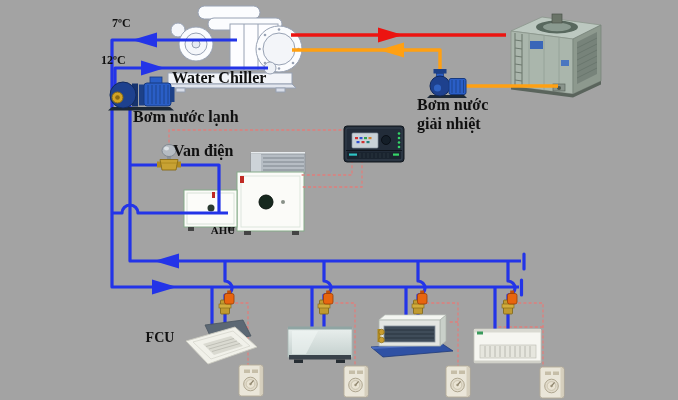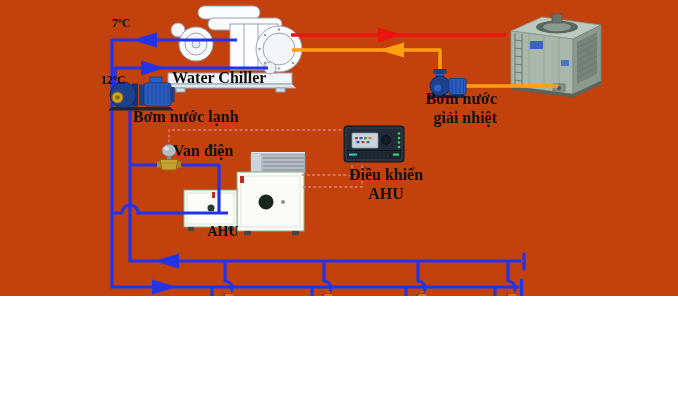--- a/index.html
+++ b/index.html
@@ -1,16 +1,16 @@
 <!DOCTYPE html>
 <html style="--chilled-pipe: #2334e8; --hot-pipe: #ec1411; --condenser-pipe: #ffa012; --control-wire: #e07f7c; --label-text: #101010;"><head>
 <meta charset="utf-8">
 <style>
   html,body{margin:0;padding:0;background:#fff;}
-  #stage{position:relative;width:678px;height:296px;background:#c2410c;overflow:hidden;
+  #stage{position:relative;width:678px;height:400px;background:#a3a3a3;overflow:hidden;
          font-family:"Liberation Serif", serif;}
   #piping{position:absolute;left:0;top:0;}
   .lbl{position:absolute;font-weight:bold;font-size:16px;line-height:1.18;
        color:var(--label-text,#101010);text-align:center;}
   .lbl.left{text-align:left;}
   .lbl.nowrap{white-space:nowrap;}
   .temp{font-size:12px;}
 </style>
 </head>
 <body>
@@ -320,22 +320,21 @@
     <rect x="474" y="360.5" width="67" height="2.5" fill="#d0d0c8"></rect>
   </g>
 
   <use href="#tstat" transform="translate(239,365)"></use>
   <use href="#tstat" transform="translate(344,366)"></use>
   <use href="#tstat" transform="translate(446,366)"></use>
   <use href="#tstat" transform="translate(540,367)"></use>
 </svg>
 
 <div class="lbl temp nowrap" style="left:112px;top:16px;">7ºC</div>
-<div class="lbl temp nowrap" style="left:101px;top:53px;margin-top:20px;">12ºC</div>
+<div class="lbl temp nowrap" style="left:101px;top:53px;">12ºC</div>
 <div class="lbl nowrap" style="left:172px;top:69px;">Water Chiller</div>
 <div class="lbl nowrap" style="left:133px;top:108px;">Bơm nước lạnh</div>
 <div class="lbl nowrap" style="left:173px;top:142px;">Van điện</div>
-<div class="lbl" style="left:348px;top:166px;width:76px;">Điều khiển AHU</div>
-<div class="lbl" style="left:206px;top:224px;width:34px;font-size:14px;">AHU</div>
-<div class="lbl left" style="left:417px;top:90px;width:80px;text-align:right;">Bơm nước giải nhiệt</div>
+<div class="lbl" style="left:206px;top:224px;width:34px;font-size:11px;">AHU</div>
+<div class="lbl left" style="left:417px;top:96px;width:80px;">Bơm nước giải nhiệt</div>
 <div class="lbl" style="left:144px;top:330px;width:32px;font-size:14px;">FCU</div>
 
 </div>
 
 </body></html>

